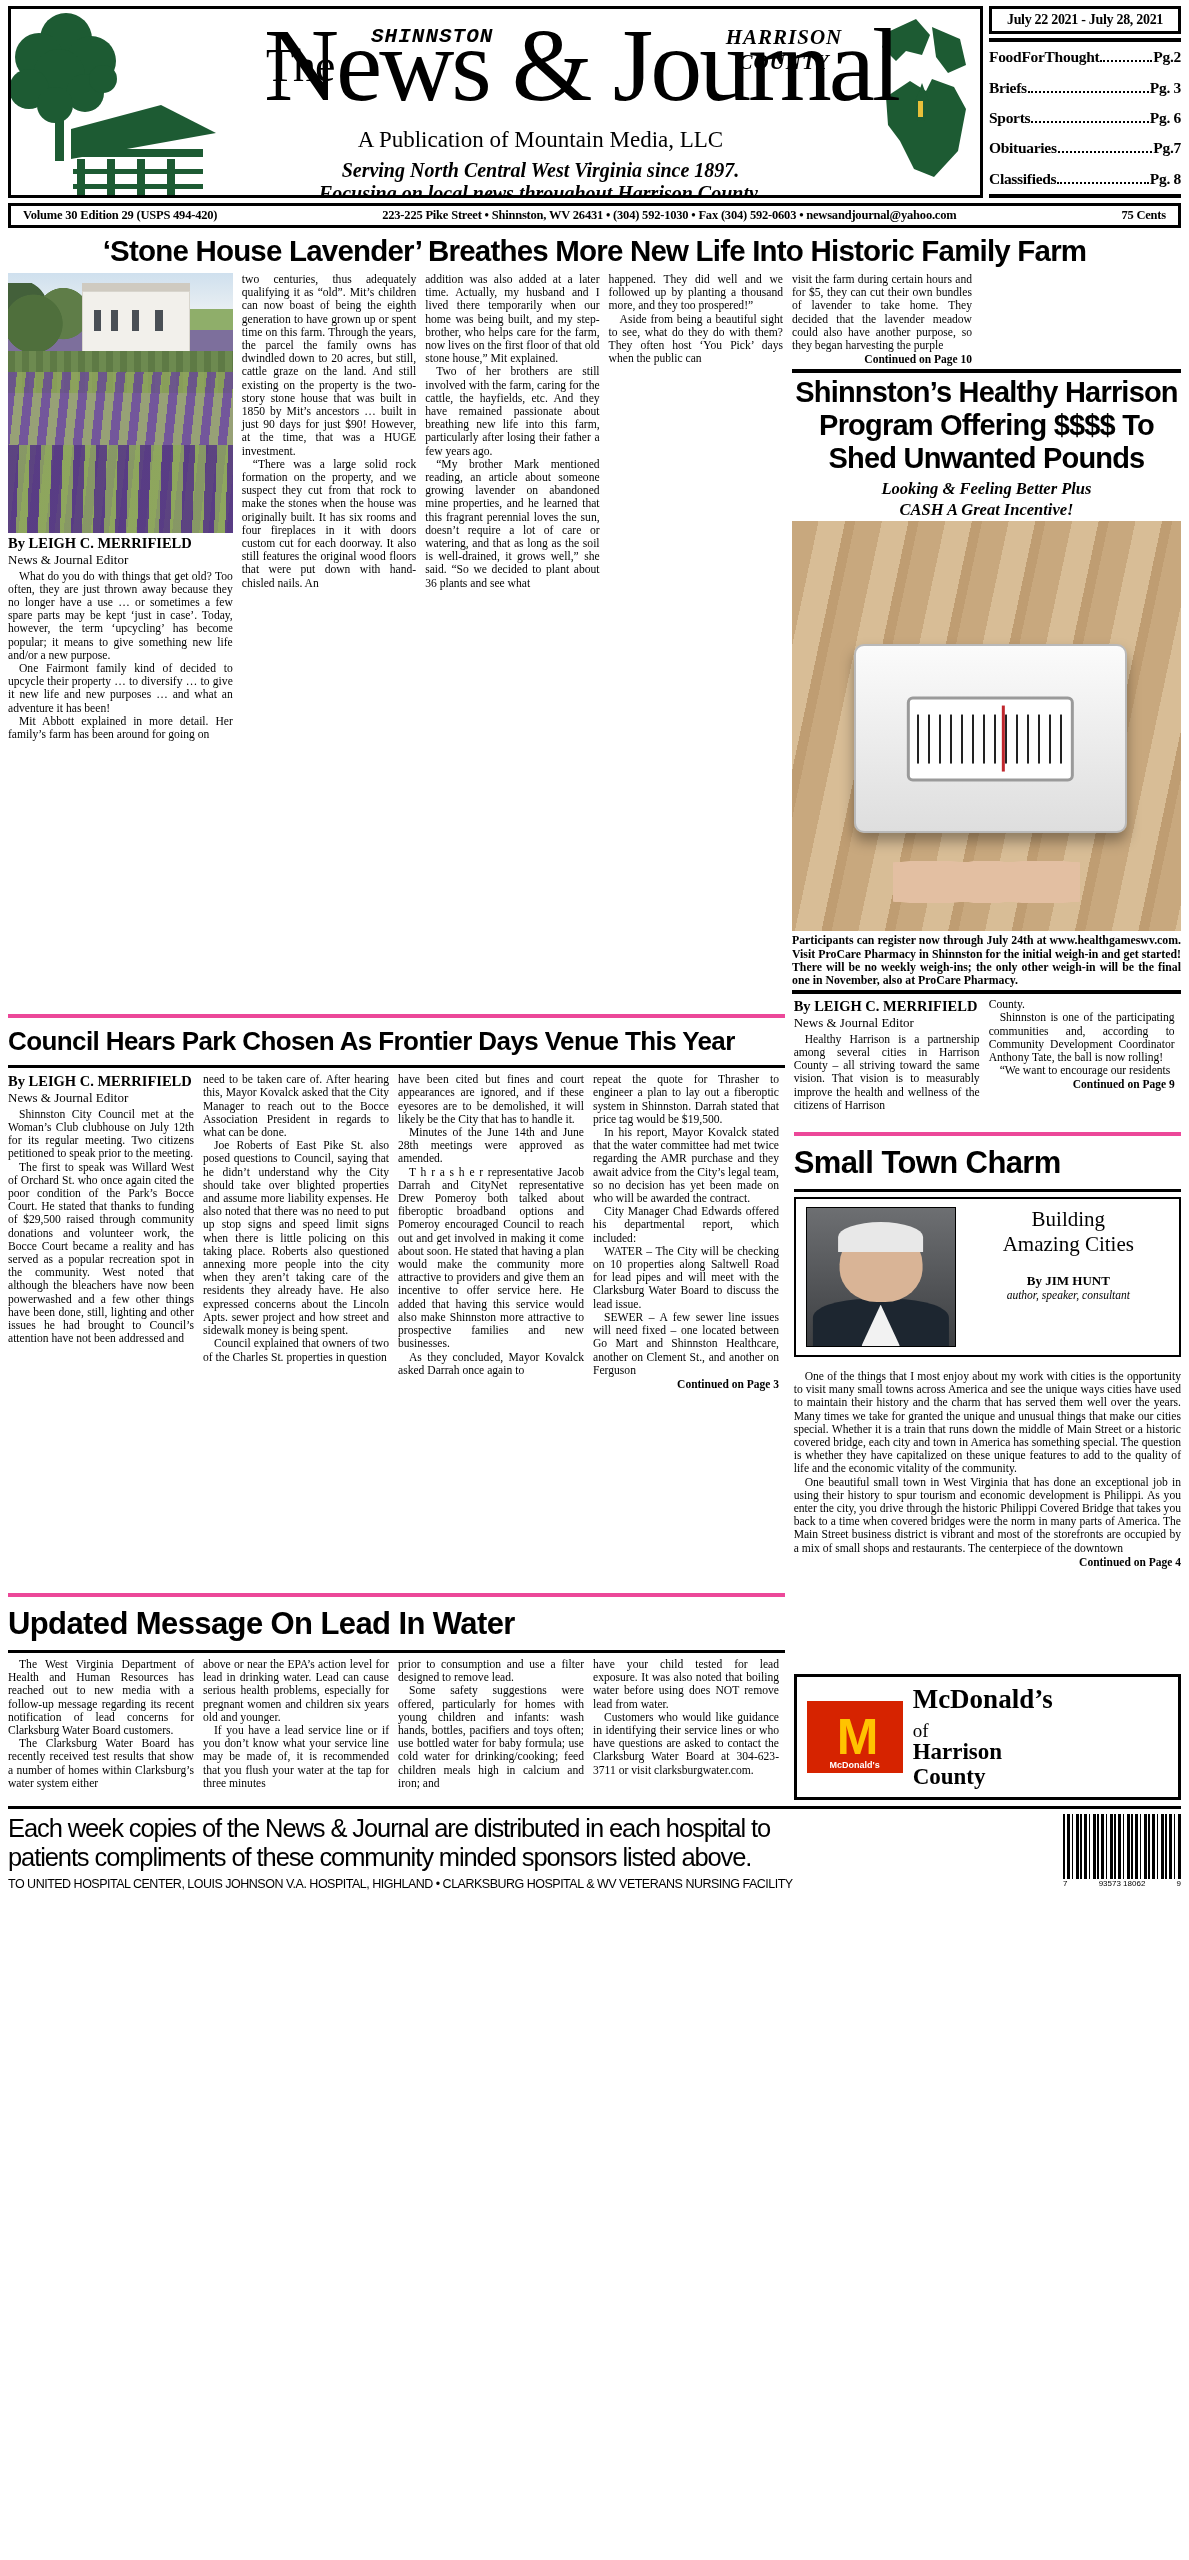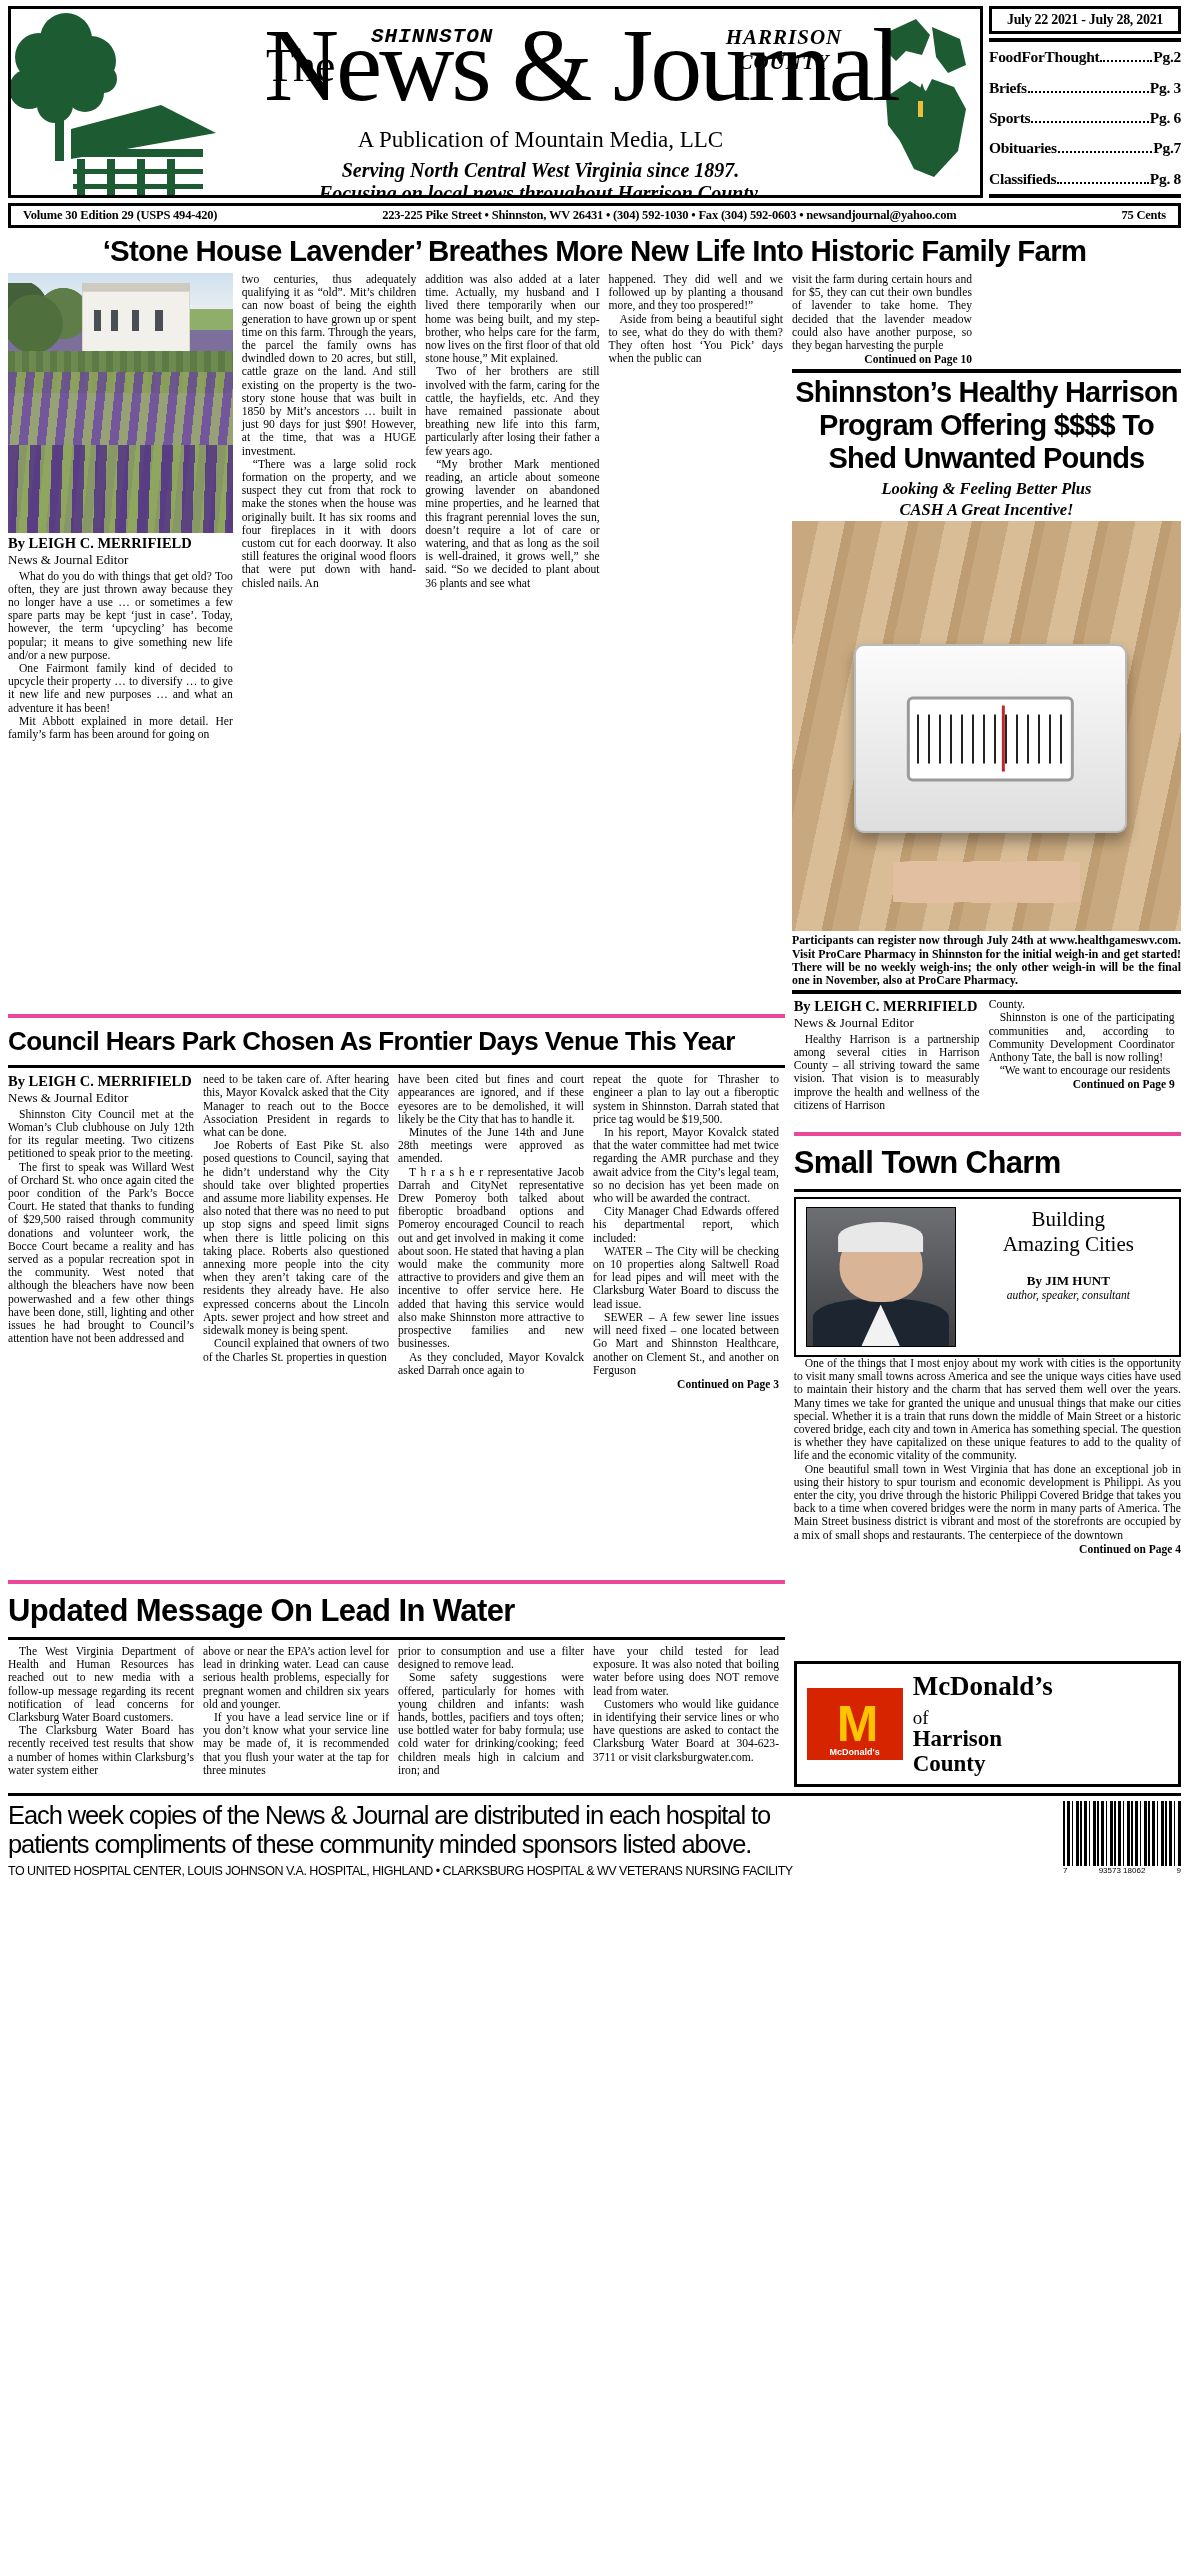--- a/index.html
+++ b/index.html
@@ -509,21 +509,21 @@
           </div>
           <div style="flex:1">
             <div class="charm-title">Building</div>
             <div class="charm-title">Amazing Cities</div>
             <div class="charm-by">By JIM HUNT</div>
             <div class="charm-role">author, speaker, consultant</div>
           </div>
         </div>
       </div>
 
-      <div class="col" style="margin-top:0">
+      <div class="col" style="margin-top:13px">
         <p class="body">One of the things that I most enjoy about my work with cities is the opportunity to visit many small towns across America and see the unique ways cities have used to maintain their history and the charm that has served them well over the years. Many times we take for granted the unique and unusual things that make our cities special. Whether it is a train that runs down the middle of Main Street or a historic covered bridge, each city and town in America has something special. The question is whether they have capitalized on these unique features to add to the quality of life and the economic vitality of the community.</p>
         <p class="body">One beautiful small town in West Virginia that has done an exceptional job in using their history to spur tourism and economic development is Philippi. As you enter the city, you drive through the historic Philippi Covered Bridge that takes you back to a time when covered bridges were the norm in many parts of America. The Main Street business district is vibrant and most of the storefronts are occupied by a mix of small shops and restaurants. The centerpiece of the downtown</p>
         <div class="cont">Continued on Page 4</div>
       </div>
     </div>
   </div>
 
   <div style="display:flex;gap:9px;align-items:flex-start;margin-top:4px">
     <div style="width:780px">
       <div class="hl-sec big">Updated Message On Lead In Water</div>

